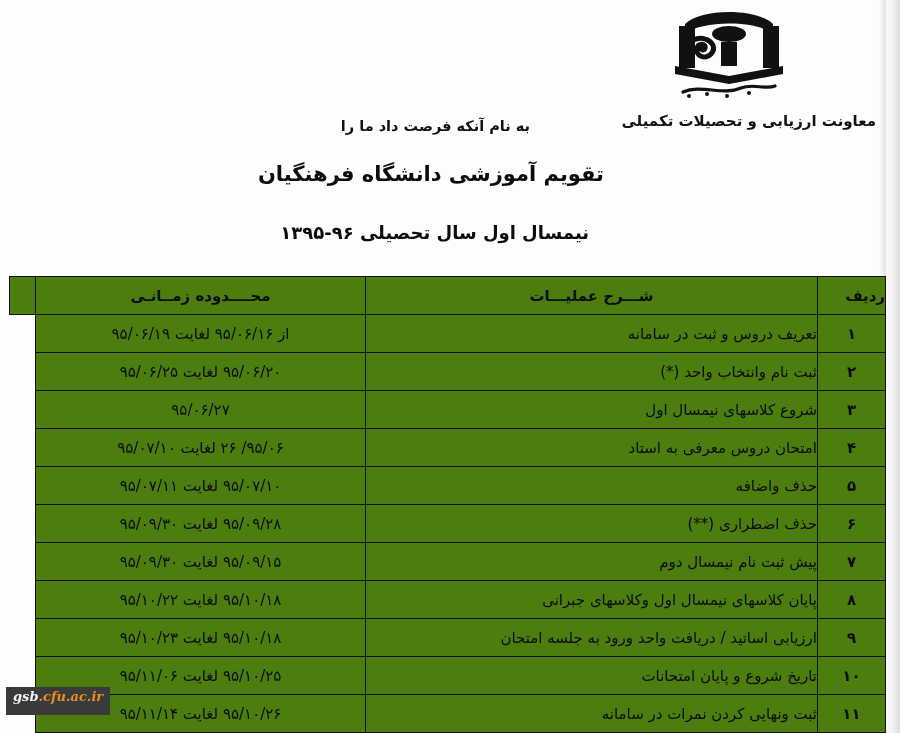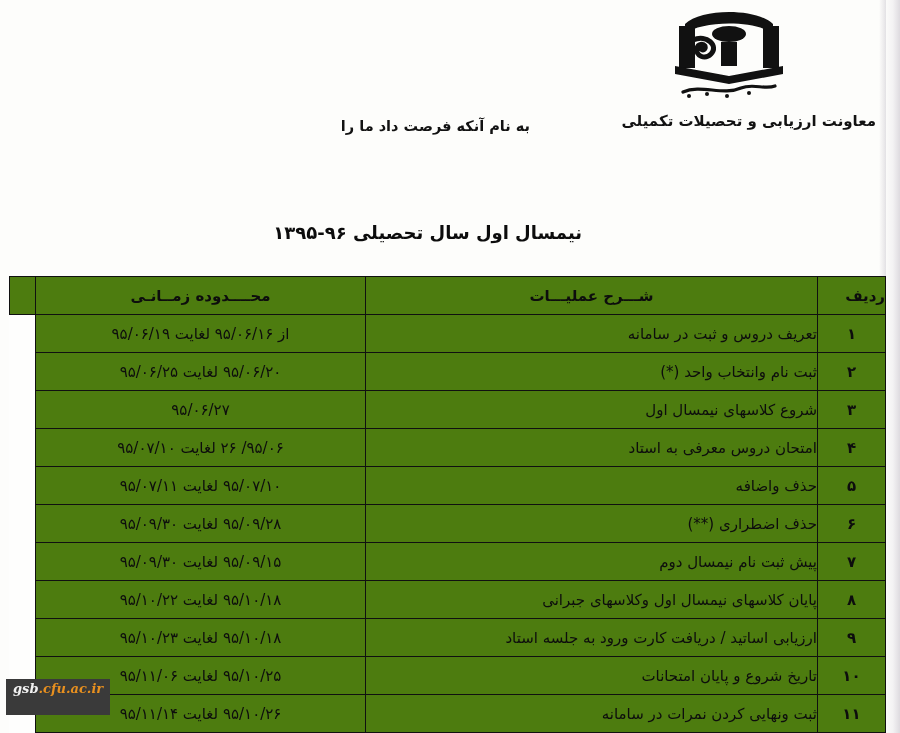--- a/index.html
+++ b/index.html
@@ -92,21 +92,21 @@
     font-size: 21px;
     font-weight: bold;
     color: #0c0c0c;
     white-space: nowrap;
     letter-spacing: -0.3px;
   }
 
   .title-sub {
     position: absolute;
     top: 222px;
-    right: 318px;
+    right: 311px;
     font-size: 18px;
     font-weight: bold;
     color: #0c0c0c;
     white-space: nowrap;
     letter-spacing: -0.2px;
   }
 
   
   .cal-table {
     position: absolute;
@@ -168,21 +168,21 @@
     letter-spacing: 0.5px;
     text-align: right;
   }
 
   
   .watermark {
     position: absolute;
     left: 6px;
     bottom: 18px;
     background: #3a3a3a;
-    padding: 3px 7px 20px 7px;
+    padding: 3px 7px 12px 7px;
     font-family: "DejaVu Serif", "Liberation Serif", serif;
     font-style: italic;
     font-weight: bold;
     font-size: 13px;
     direction: ltr;
     white-space: nowrap;
     line-height: 1;
   }
   .wm-a { color: #f2f2f2; }
   .wm-b { color: #e8901f; }
@@ -223,20 +223,21 @@
           <circle cx="78" cy="92" r="2"></circle>
           <circle cx="100" cy="89" r="2"></circle>
         </g>
       </svg>
     </div>
 
     <div class="dept-line">معاونت ارزیابی و تحصیلات تکمیلی</div>
 
     <div class="bism">به نام آنکه فرصت داد ما را</div>
 
+    <div class="title-main">تقویم آموزشی دانشگاه فرهنگیان</div>
 
     <div class="title-sub">نیمسال اول سال تحصیلی ۹۶-۱۳۹۵</div>
   </div>
 
   <table class="cal-table">
     <thead>
       <tr>
         <th class="col-radif hdr-spaced">ردیف</th>
         <th class="col-desc">شـــرح عملیـــات</th>
         <th class="col-time">محــــدوده زمــانـی</th>
@@ -287,21 +288,21 @@
           <td class="col-pad"></td>
         </tr>
         <tr>
           <td class="col-radif cell-radif">۸</td>
           <td class="col-desc cell-desc">پایان کلاسهای نیمسال اول وکلاسهای جبرانی</td>
           <td class="col-time cell-time">۹۵/۱۰/۱۸ لغایت ۹۵/۱۰/۲۲</td>
           <td class="col-pad"></td>
         </tr>
         <tr>
           <td class="col-radif cell-radif">۹</td>
-          <td class="col-desc cell-desc">ارزیابی اساتید / دریافت کارت ورود به جلسه استاد</td>
+          <td class="col-desc cell-desc">ارزیابی اساتید / دریافت واحد ورود به جلسه امتحان</td>
           <td class="col-time cell-time">۹۵/۱۰/۱۸ لغایت ۹۵/۱۰/۲۳</td>
           <td class="col-pad"></td>
         </tr>
         <tr>
           <td class="col-radif cell-radif">۱۰</td>
           <td class="col-desc cell-desc">تاریخ شروع و پایان امتحانات</td>
           <td class="col-time cell-time">۹۵/۱۰/۲۵ لغایت ۹۵/۱۱/۰۶</td>
           <td class="col-pad"></td>
         </tr>
         <tr>

